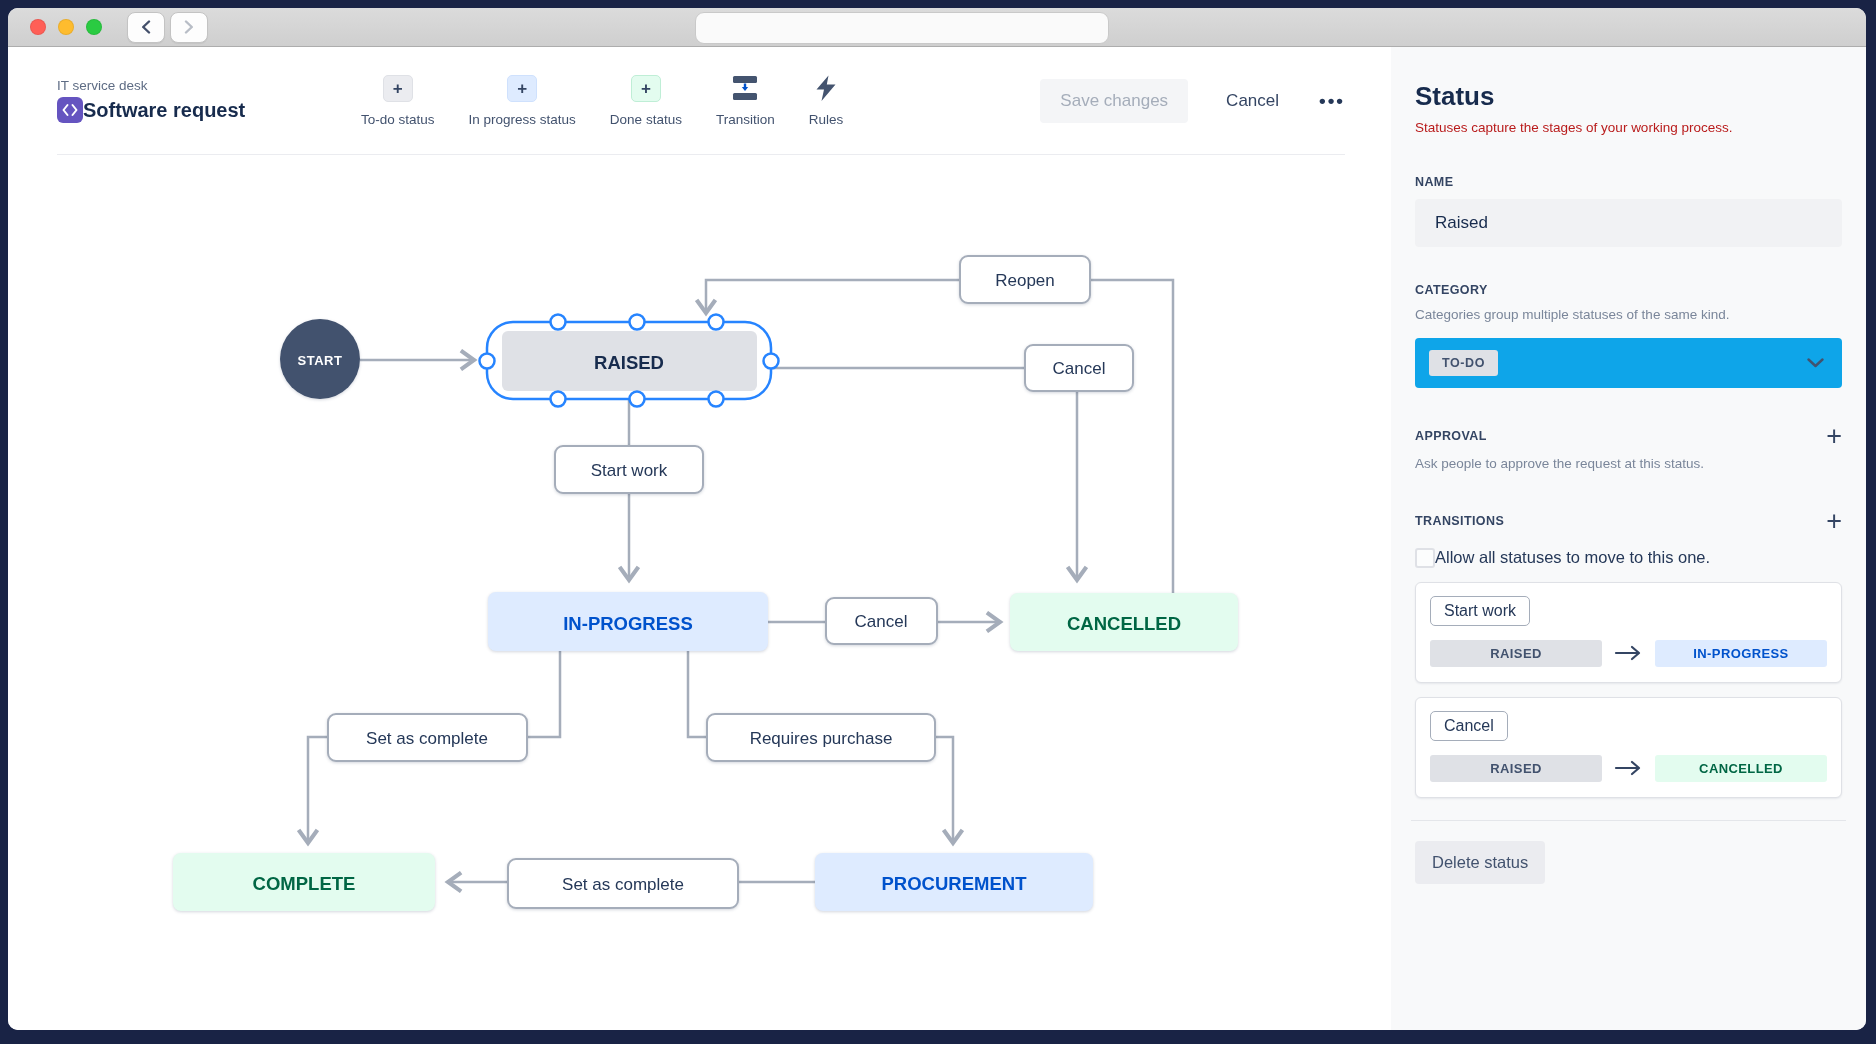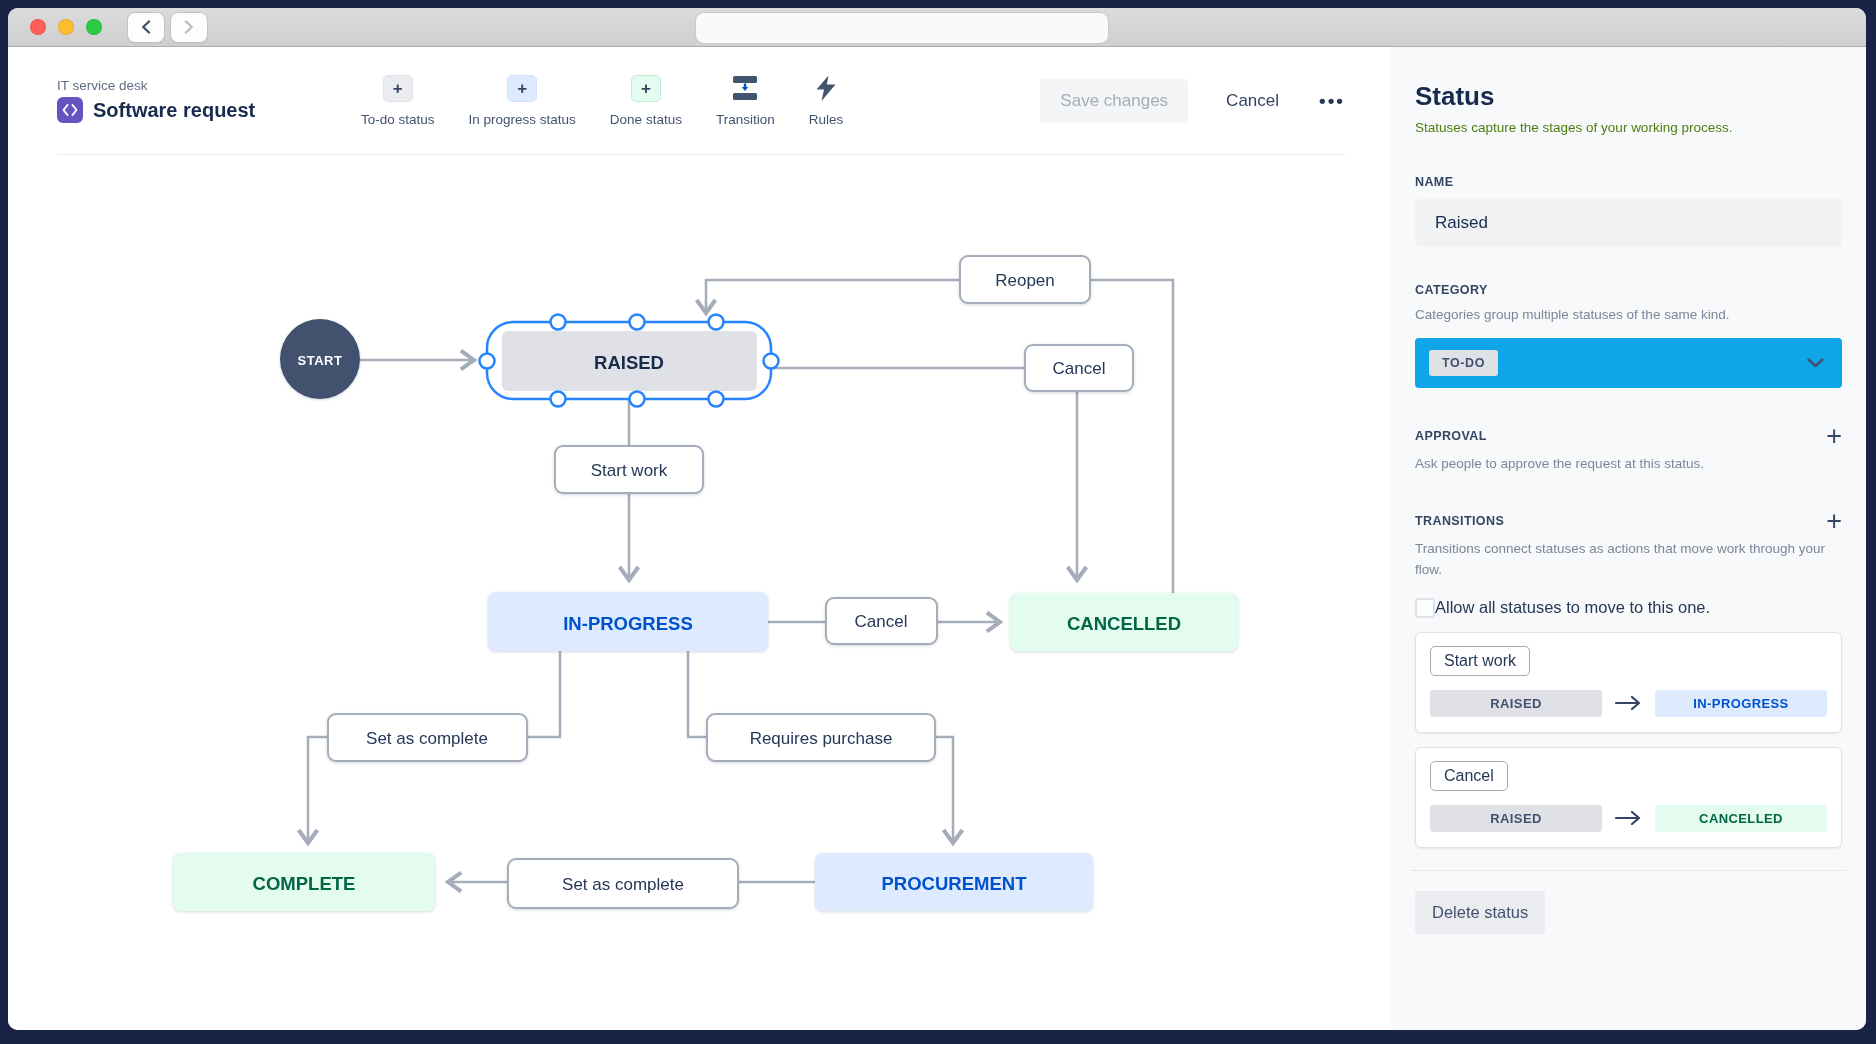--- a/index.html
+++ b/index.html
@@ -40,21 +40,21 @@
   .main{flex:1;position:relative;background:#fff;min-width:0;}
   .diagram-svg{position:absolute;left:0;top:0;z-index:0;}
   
   .toolbar{
     position:relative;z-index:2;height:107px;
     margin:0 46px 0 49px;border-bottom:1px solid #EBECF0;
     display:flex;align-items:center;
   }
   .title-block{display:flex;flex-direction:column;gap:4px;min-width:238px;}
   .breadcrumb{font-size:13.5px;color:#5E6C84;}
-  .title-row{display:flex;align-items:center;gap:10px;}
+  .title-row{display:flex;align-items:center;gap:0;}
   .app-icon{width:26px;height:26px;border-radius:6px;background:#6554C0;
     display:flex;align-items:center;justify-content:center;flex:0 0 26px;}
   .page-title{font-size:20px;font-weight:700;color:#172B4D;}
   .tool-items{display:flex;gap:34px;margin-left:66px;align-items:flex-start;}
   .tool-item{display:flex;flex-direction:column;align-items:center;gap:10px;cursor:pointer;}
   .tool-label{font-size:13.5px;color:#42526E;white-space:nowrap;}
   .plus-tile{
     width:28px;height:25px;border-radius:5px;display:flex;align-items:center;justify-content:center;
     font-size:17px;font-weight:700;color:#344563;line-height:1;
   }
@@ -68,21 +68,21 @@
     border:none;border-radius:4px;padding:12px 20px;font-family:inherit;
   }
   .cancel-link{margin-left:38px;font-size:17px;color:#344563;cursor:pointer;}
   .more-btn{margin-left:40px;font-size:19px;letter-spacing:2px;color:#253858;font-weight:700;cursor:pointer;}
   
   .sidebar{
     width:475px;flex:0 0 475px;background:#F8F9FA;height:100%;
     box-sizing:border-box;padding:34px 24px 16px 24px;overflow:hidden;
   }
   .sb-title{font-size:26px;font-weight:700;color:#172B4D;}
-  .sb-subtitle{margin-top:8px;font-size:13.5px;color:#4d7c0f;}
+  .sb-subtitle{margin-top:8px;font-size:13.5px;color:#b91c1c;}
   .sb-label{font-size:12.5px;font-weight:700;color:#344563;letter-spacing:.4px;}
   .sb-section-row{display:flex;align-items:center;justify-content:space-between;}
   .sb-plus{font-size:27px;font-weight:400;color:#344563;line-height:20px;cursor:pointer;}
   .sb-desc{margin-top:8px;font-size:13.5px;color:#7A869A;line-height:1.55;}
   .name-input{
     margin-top:10px;width:100%;box-sizing:border-box;height:48px;
     background:#F1F2F4;border:none;border-radius:4px;padding:0 20px;
     font-size:17px;color:#172B4D;font-family:inherit;
   }
   .cat-select{
@@ -340,21 +340,20 @@
       <div class="sb-section-row mt38">
         <div class="sb-label">APPROVAL</div>
         <div class="sb-plus">+</div>
       </div>
       <div class="sb-desc">Ask people to approve the request at this status.</div>
 
       <div class="sb-section-row mt36">
         <div class="sb-label">TRANSITIONS</div>
         <div class="sb-plus">+</div>
       </div>
-      <div class="sb-desc" style="max-width:420px;">Transitions connect statuses as actions that move work through your flow.</div>
 
       <div class="checkbox-row">
         <div class="checkbox"></div>
         <div class="checkbox-label">Allow all statuses to move to this one.</div>
       </div>
 
       <div class="t-card">
         <button class="t-action-btn">Start work</button>
         <div class="t-row">
           <div class="t-pill pill-gray">RAISED</div>

